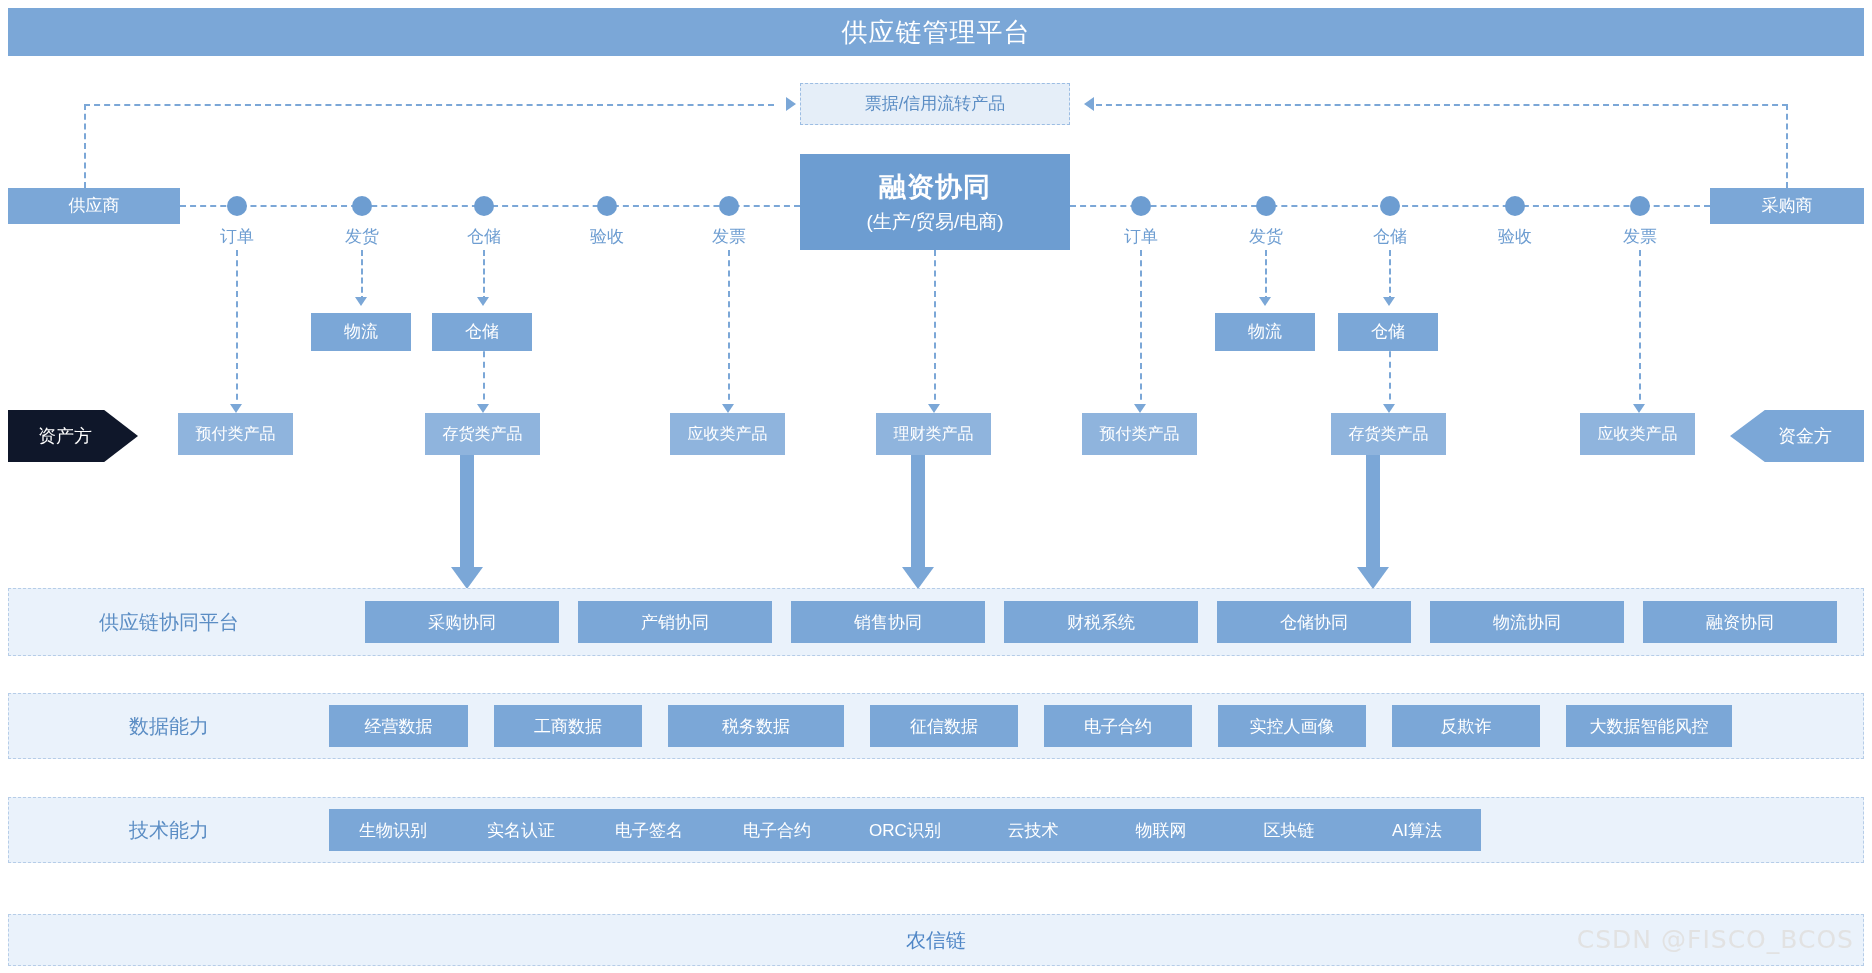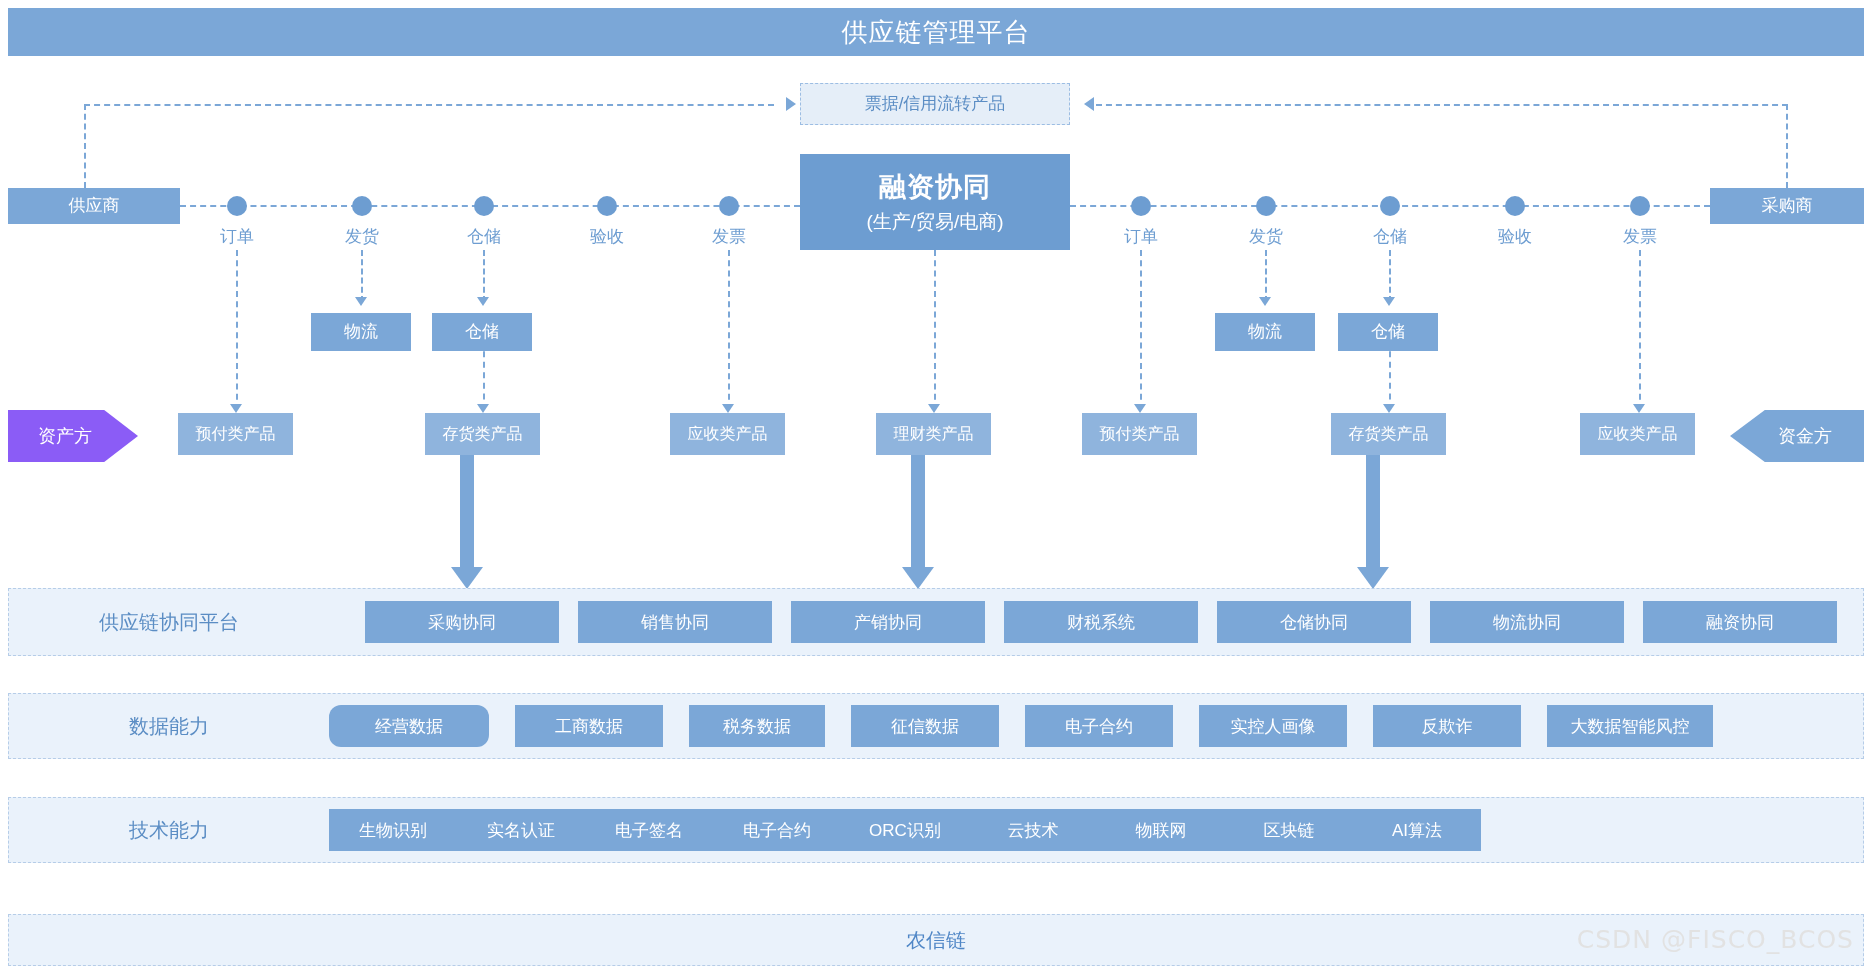--- a/index.html
+++ b/index.html
@@ -88,21 +88,21 @@
   }
   .ah-left {
     position: absolute; width: 0; height: 0;
     border-top: 7px solid transparent; border-bottom: 7px solid transparent;
     border-right: 10px solid #7ba7d7;
   }
 
   
   .chev-r {
     position: absolute; left: 8px; top: 410px; width: 130px; height: 52px;
-    background: #8b5cf6; color: #fff; font-size: 18px;
+    background: #0f172a; color: #fff; font-size: 18px;
     display: flex; align-items: center; justify-content: center;
     padding-right: 16px;
     clip-path: polygon(0 0, 74% 0, 100% 50%, 74% 100%, 0 100%);
   }
   .chev-l {
     position: absolute; left: 1730px; top: 410px; width: 134px; height: 52px;
     background: #7ba7d7; color: #fff; font-size: 18px;
     display: flex; align-items: center; justify-content: center;
     padding-left: 16px;
     clip-path: polygon(26% 0, 100% 0, 100% 100%, 26% 100%, 0 50%);
@@ -266,35 +266,35 @@
   </div>
   <div class="fat-arrow" style="left:1357px; top:455px; width:32px; height:134px;">
     <div class="shaft" style="height:112px;"></div>
     <div class="head" style="top:112px;"></div>
   </div>
 
   <div class="band" style="top:588px; height:68px;">
     <div class="band-label">供应链协同平台</div>
     <div class="band-items" style="gap:19px; padding-right:14px;padding-left:36px;">
       <div class="chip" style="width:194px;">采购协同</div>
+      <div class="chip" style="width:194px;">产销协同</div>
       <div class="chip" style="width:194px;">销售协同</div>
-      <div class="chip" style="width:194px;">产销协同</div>
       <div class="chip" style="width:194px;">财税系统</div>
       <div class="chip" style="width:194px;">仓储协同</div>
       <div class="chip" style="width:194px;">物流协同</div>
       <div class="chip" style="width:194px;">融资协同</div>
     </div>
   </div>
 
   <div class="band" style="top:693px; height:66px;">
     <div class="band-label">数据能力</div>
     <div class="band-items" style="gap:26px; padding-right:10px;">
-      <div class="chip" style="width:160px;border-radius:12px;">经营数据</div>
+      <div class="chip" style="width:139px;">经营数据</div>
       <div class="chip" style="width:148px;">工商数据</div>
-      <div class="chip" style="width:136px;">税务数据</div>
+      <div class="chip" style="width:176px;">税务数据</div>
       <div class="chip" style="width:148px;">征信数据</div>
       <div class="chip" style="width:148px;">电子合约</div>
       <div class="chip" style="width:148px;">实控人画像</div>
       <div class="chip" style="width:148px;">反欺诈</div>
       <div class="chip" style="width:166px;">大数据智能风控</div>
     </div>
   </div>
 
   <div class="band" style="top:797px; height:66px;">
     <div class="band-label">技术能力</div>

